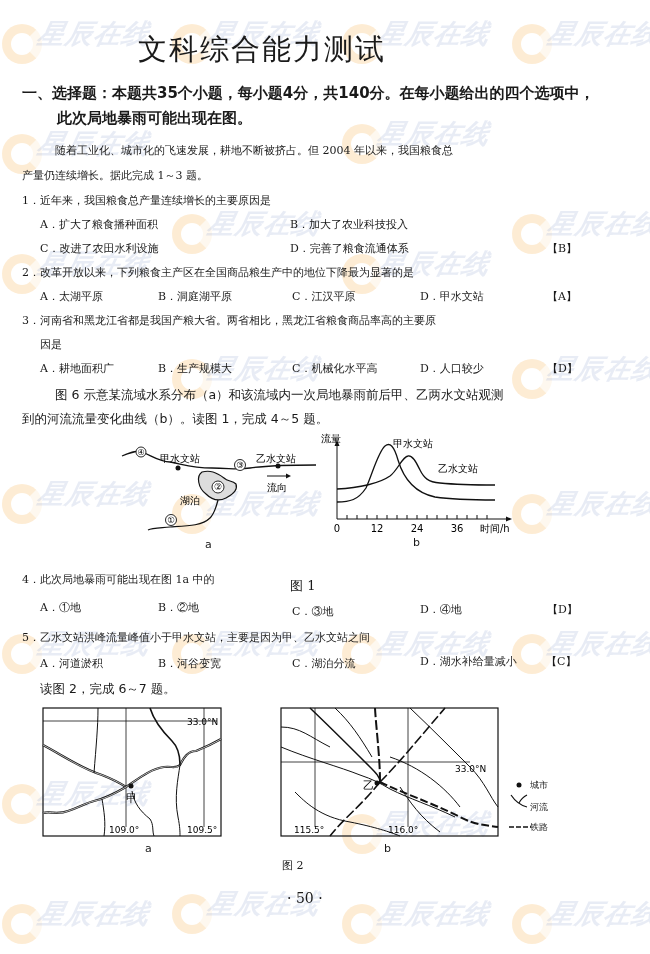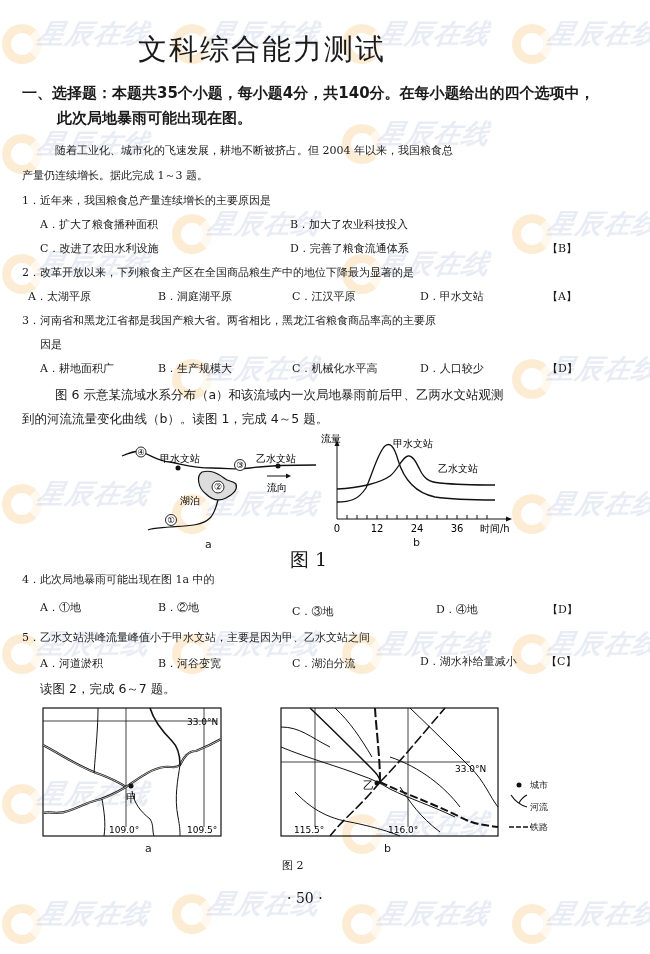--- a/index.html
+++ b/index.html
@@ -132,21 +132,21 @@
 <div class="abs t" style="left:22px;top:168px">产量仍连续增长。据此完成 1～3 题。</div>
 
 <div class="abs t" style="left:22px;top:193px">1．近年来，我国粮食总产量连续增长的主要原因是</div>
 <div class="abs t" style="left:40px;top:217px">A．扩大了粮食播种面积</div>
 <div class="abs t" style="left:290px;top:217px">B．加大了农业科技投入</div>
 <div class="abs t" style="left:40px;top:241px">C．改进了农田水利设施</div>
 <div class="abs t" style="left:290px;top:241px">D．完善了粮食流通体系</div>
 <div class="abs t" style="left:547px;top:241px">【B】</div>
 
 <div class="abs t" style="left:22px;top:265px">2．改革开放以来，下列粮食主产区在全国商品粮生产中的地位下降最为显著的是</div>
-<div class="abs t" style="left:28px;top:289px">A．太湖平原</div>
+<div class="abs t" style="left:40px;top:289px">A．太湖平原</div>
 <div class="abs t" style="left:158px;top:289px">B．洞庭湖平原</div>
 <div class="abs t" style="left:292px;top:289px">C．江汉平原</div>
 <div class="abs t" style="left:420px;top:289px">D．甲水文站</div>
 <div class="abs t" style="left:547px;top:289px">【A】</div>
 
 <div class="abs t" style="left:22px;top:313px">3．河南省和黑龙江省都是我国产粮大省。两省相比，黑龙江省粮食商品率高的主要原</div>
 <div class="abs t" style="left:40px;top:337px">因是</div>
 <div class="abs t" style="left:40px;top:361px">A．耕地面积广</div>
 <div class="abs t" style="left:158px;top:361px">B．生产规模大</div>
 <div class="abs t" style="left:292px;top:361px">C．机械化水平高</div>
@@ -206,27 +206,27 @@
   <text x="1" y="12" font-size="10">流量</text>
   <text x="73" y="17" font-size="10">甲水文站</text>
   <text x="118" y="42" font-size="10">乙水文站</text>
   <text x="17" y="102" font-size="10" text-anchor="middle">0</text>
   <text x="57" y="102" font-size="10" text-anchor="middle">12</text>
   <text x="97" y="102" font-size="10" text-anchor="middle">24</text>
   <text x="137" y="102" font-size="10" text-anchor="middle">36</text>
   <text x="160" y="102" font-size="10">时间/h</text>
 </svg>
 <div class="abs s" style="left:413px;top:536px;font-size:11px">b</div>
-<div class="abs t" style="left:290px;top:547px;font-size:19px">图 1</div>
+<div class="abs t" style="left:290px;top:577px;font-size:13px">图 1</div>
 
 <div class="abs t" style="left:22px;top:572px">4．此次局地暴雨可能出现在图 1a 中的</div>
 <div class="abs t" style="left:40px;top:600px">A．①地</div>
 <div class="abs t" style="left:158px;top:600px">B．②地</div>
 <div class="abs t" style="left:292px;top:604px">C．③地</div>
-<div class="abs t" style="left:436px;top:602px">D．④地</div>
+<div class="abs t" style="left:420px;top:602px">D．④地</div>
 <div class="abs t" style="left:547px;top:602px">【D】</div>
 
 <div class="abs t" style="left:22px;top:630px">5．乙水文站洪峰流量峰值小于甲水文站，主要是因为甲、乙水文站之间</div>
 <div class="abs t" style="left:40px;top:656px">A．河道淤积</div>
 <div class="abs t" style="left:158px;top:656px">B．河谷变宽</div>
 <div class="abs t" style="left:292px;top:656px">C．湖泊分流</div>
 <div class="abs t" style="left:420px;top:654px">D．湖水补给量减小</div>
 <div class="abs t" style="left:546px;top:654px">【C】</div>
 
 <div class="abs s" style="left:40px;top:681px">读图 2，完成 6～7 题。</div>

